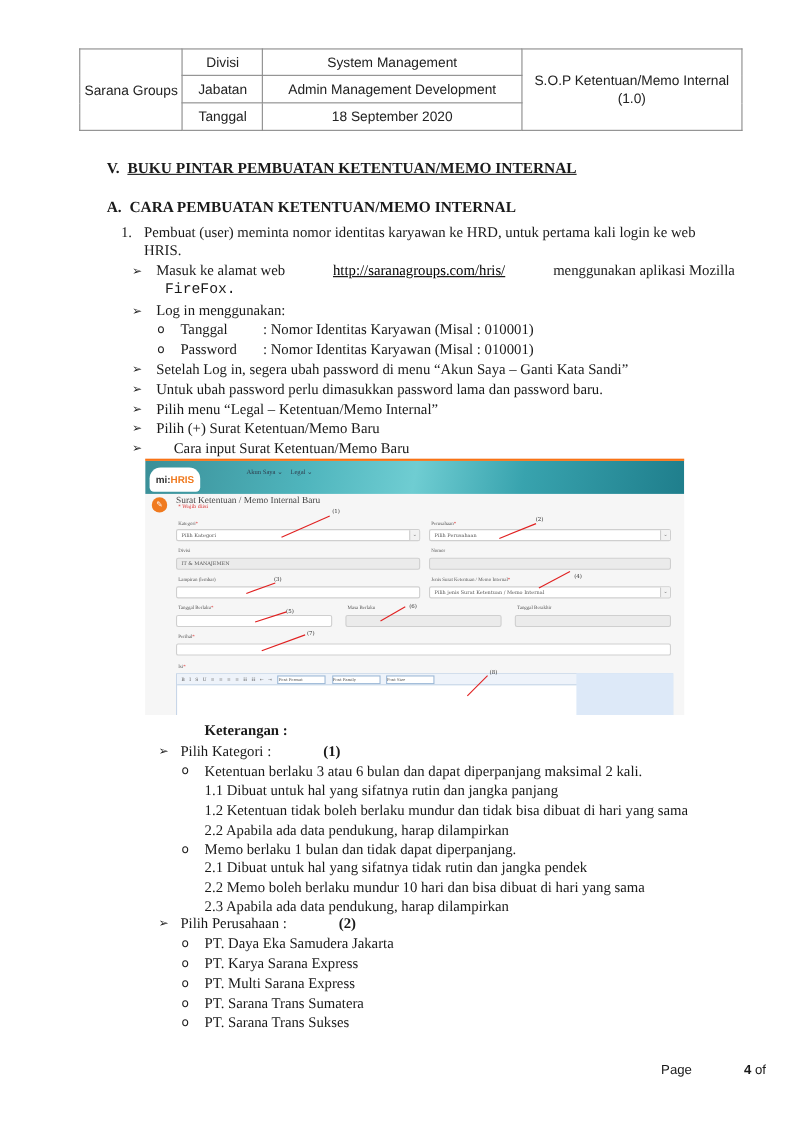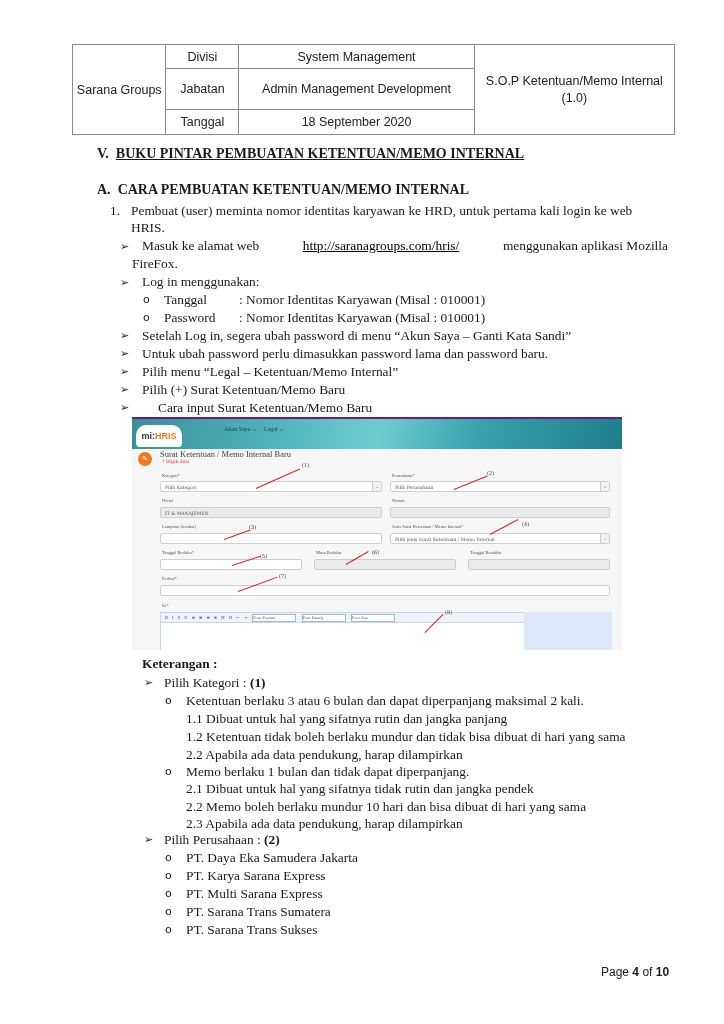--- a/index.html
+++ b/index.html
@@ -12,28 +12,28 @@
                border-collapse: collapse; font-family: "Liberation Sans", sans-serif; font-size: 12.5px; color: #222; }
   .hdr-table td { border: 1px solid #8a8a8a; text-align: center; padding: 0; }
   .hdr-table .c1 { width: 90px; }
   .hdr-table .c2 { width: 70px; }
   .hdr-table .c3 { width: 228px; }
   .hdr-table .c4 { width: 194px; line-height: 17px; }
 
   .abs { position: absolute; white-space: nowrap; font-family: "Liberation Serif", serif; font-size: 13.4px; }
   .h1 { font-weight: bold; font-size: 14px; }
   .h1 .u { text-decoration: underline; }
-  .bold { font-weight: bold; }
+  .bold { font-weight: bold; margin-left: 44px; }
   .link { color: #000000; text-decoration: underline; }
   .bullet-arrow { position: absolute; font-size: 11px; font-family: "DejaVu Sans", sans-serif; }
   .bullet-o { position: absolute; font-size: 11px; font-family: "DejaVu Sans", sans-serif; }
 
   
   .shot { position: absolute; left: 132px; top: 417px; width: 490px; height: 231px; overflow: hidden;
-          background: #f6f6f6; border-top: 2px solid #701a75; }
+          background: #f6f6f6; border-top: 2px solid #f97316; }
   .shot .banner { position: absolute; left: 0; top: 0; width: 490px; height: 30px;
                   background: linear-gradient(100deg, #3a8f98 0%, #4fb5bd 30%, #6fcdd2 50%, #38a3ae 70%, #1f7e8c 100%); }
   .shot .logo { position: absolute; left: 4px; top: 6px; width: 46px; height: 22px; background: #fff; border-radius: 10px 10px 4px 4px;
                 font-family: "Liberation Sans", sans-serif; font-weight: bold; font-size: 9px; line-height: 22px; text-align: center; }
   .shot .logo .mi { color: #333; }
   .shot .logo .hr { color: #f07a1f; }
   .shot .nav { position: absolute; top: 6px; font-size: 6px; color: #2f3f4f; font-family: "Liberation Serif", serif; }
   .shot .icon-circle { position: absolute; left: 6px; top: 33px; width: 14px; height: 14px; border-radius: 50%; background: #f07a1f;
                        color: #fff; font-size: 7px; text-align: center; line-height: 14px; }
   .shot .title { position: absolute; left: 28px; top: 30px; font-size: 8.5px; color: #444; font-family: "Liberation Serif", serif; }
@@ -60,21 +60,21 @@
   <tbody>
       <tr style="height:24px;">
     <td class="c1" rowspan="3">Sarana Groups</td>
     <td class="c2">Divisi</td>
     <td class="c3">System Management</td>
     <td class="c4" rowspan="3">
       <div>S.O.P Ketentuan/Memo Internal</div>
       <div>(1.0)</div>
     </td>
   </tr>
-  <tr style="height:41px;">
+  <tr style="height:25px;">
     <td class="c2">Jabatan</td>
     <td class="c3">Admin Management Development</td>
   </tr>
   <tr style="height:25px;">
     <td class="c2">Tanggal</td>
     <td class="c3">18 September 2020</td>
   </tr>
 </tbody>
   </table>
 
@@ -89,21 +89,21 @@
 <div class="abs" style="left:110px; top:203px;">1.</div>
 <div class="abs" style="left:131px; top:203px;">Pembuat (user) meminta nomor identitas karyawan ke HRD, untuk pertama kali login ke web</div>
 <div class="abs" style="left:131px; top:220px;">HRIS.</div>
 
 <div class="bullet-arrow" style="left:120px; top:240px;">➢</div>
 <div class="abs" style="left:142px; top:238px; width:526px; text-align:justify; display:flex; justify-content:space-between;">
   <span>Masuk  ke  alamat  web</span>
   <a class="link">http://saranagroups.com/hris/</a>
   <span>menggunakan  aplikasi  Mozilla</span>
 </div>
-<div class="abs" style="left:132px; top:256px;">FireFox.</div>
+<div class="abs" style="left:150px; top:256px;font-family:Liberation Mono, monospace;">FireFox.</div>
 
 <div class="bullet-arrow" style="left:120px; top:276px;">➢</div>
 <div class="abs" style="left:142px; top:274px;">Log in menggunakan:</div>
 
 <div class="bullet-o" style="left:143px; top:293px;">o</div>
 <div class="abs" style="left:164px; top:292px;">Tanggal</div>
 <div class="abs" style="left:239px; top:292px;">: Nomor Identitas Karyawan (Misal : 010001)</div>
 
 <div class="bullet-o" style="left:143px; top:311px;">o</div>
 <div class="abs" style="left:164px; top:310px;">Password</div>

